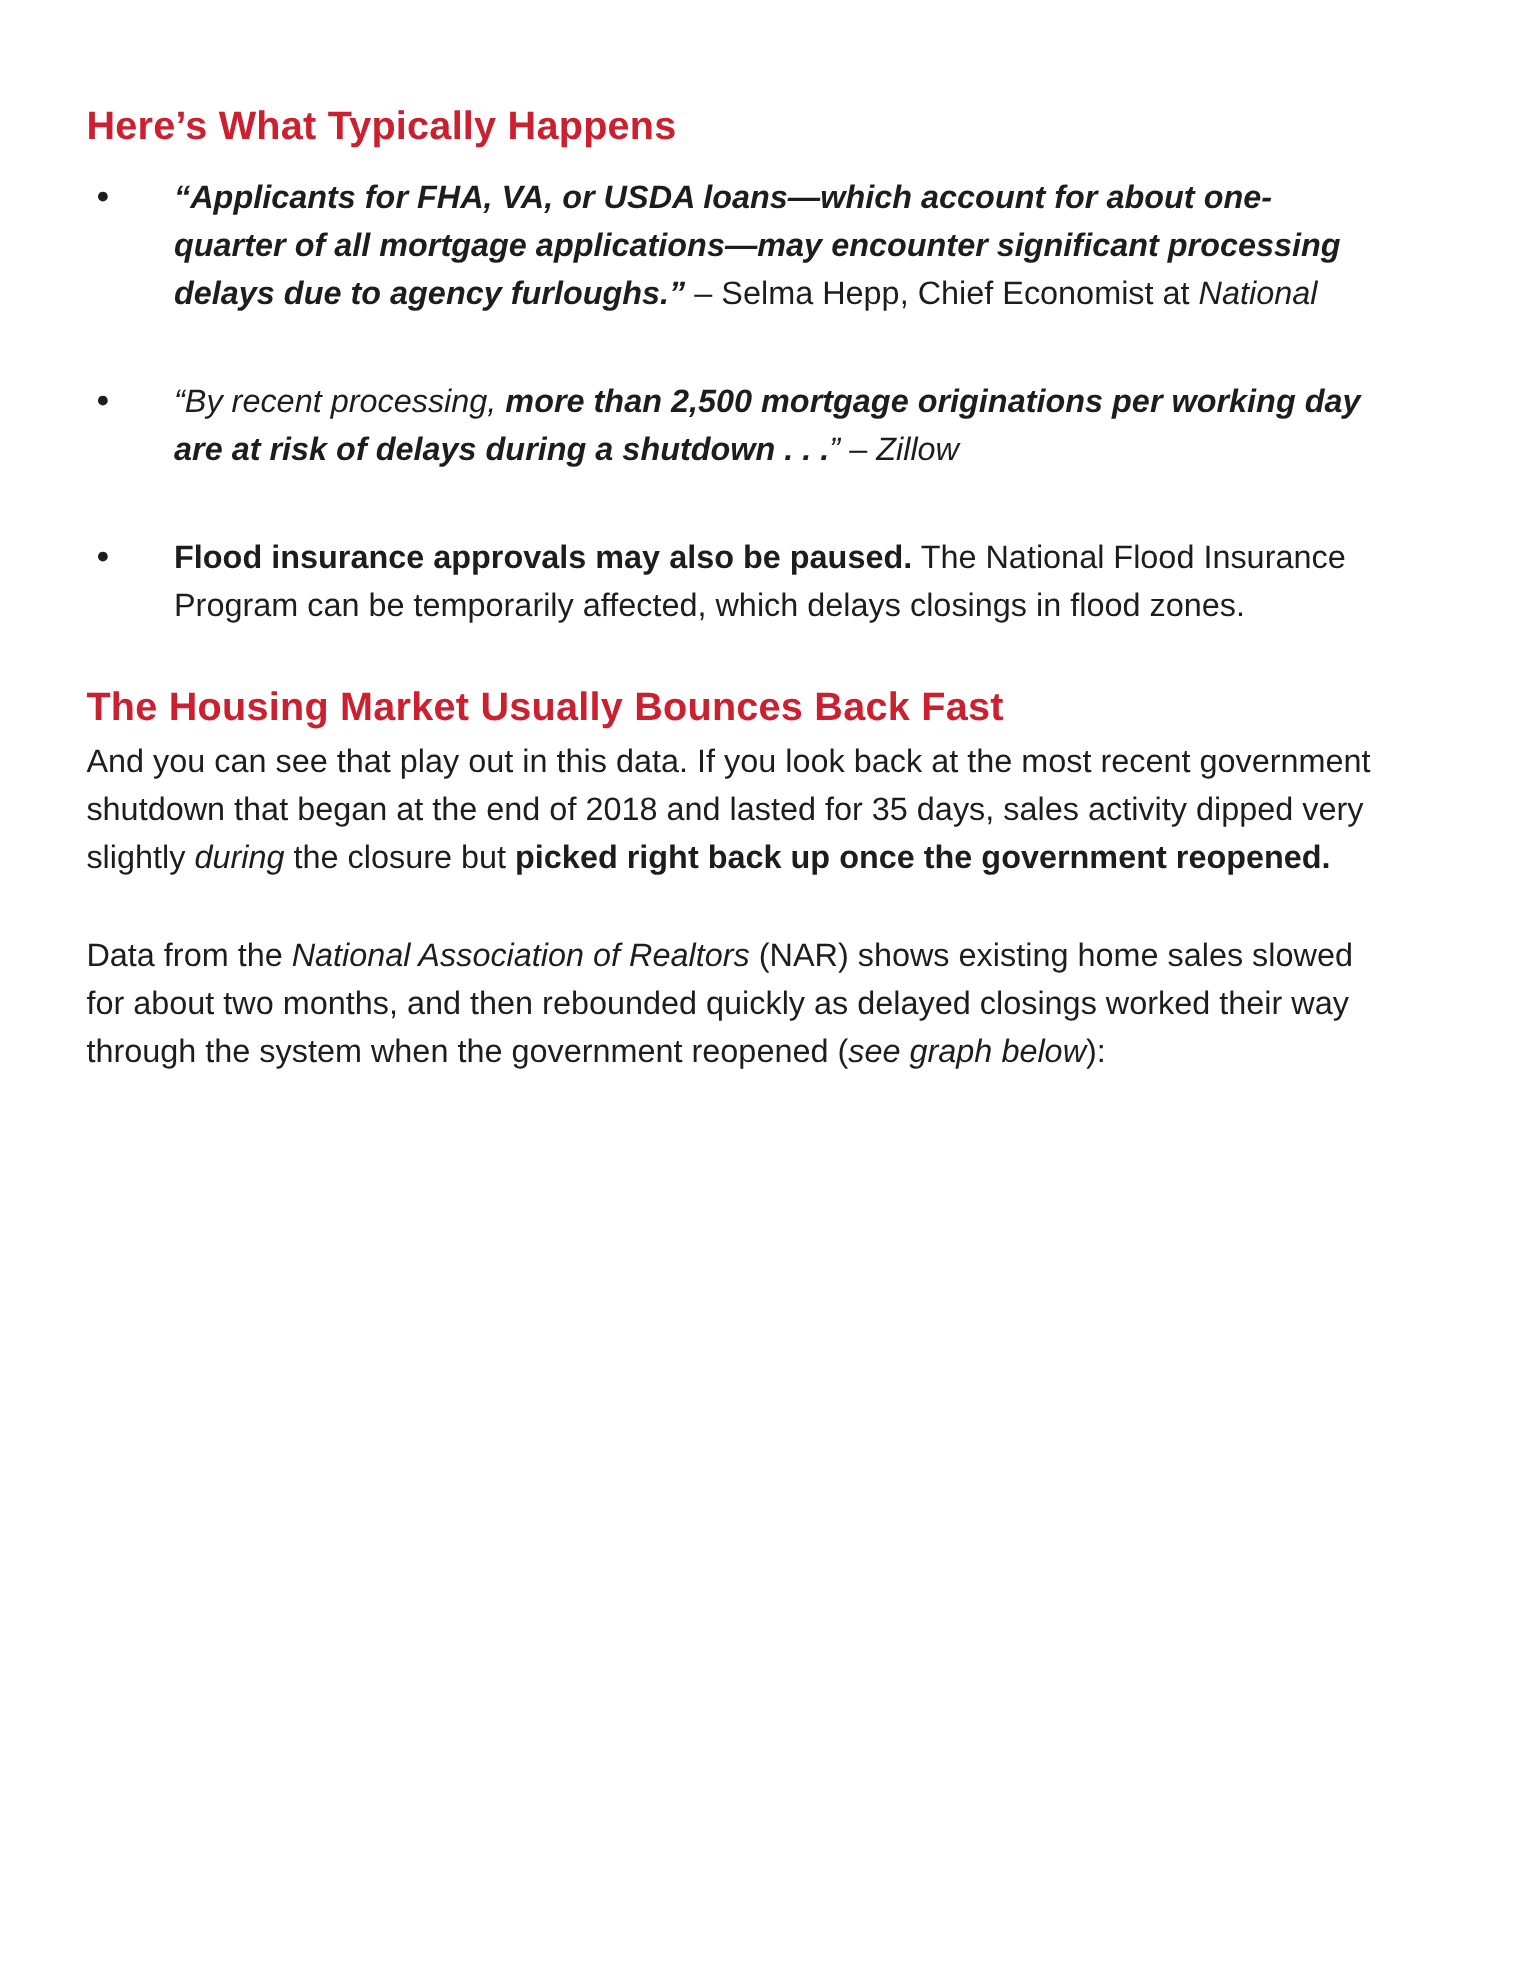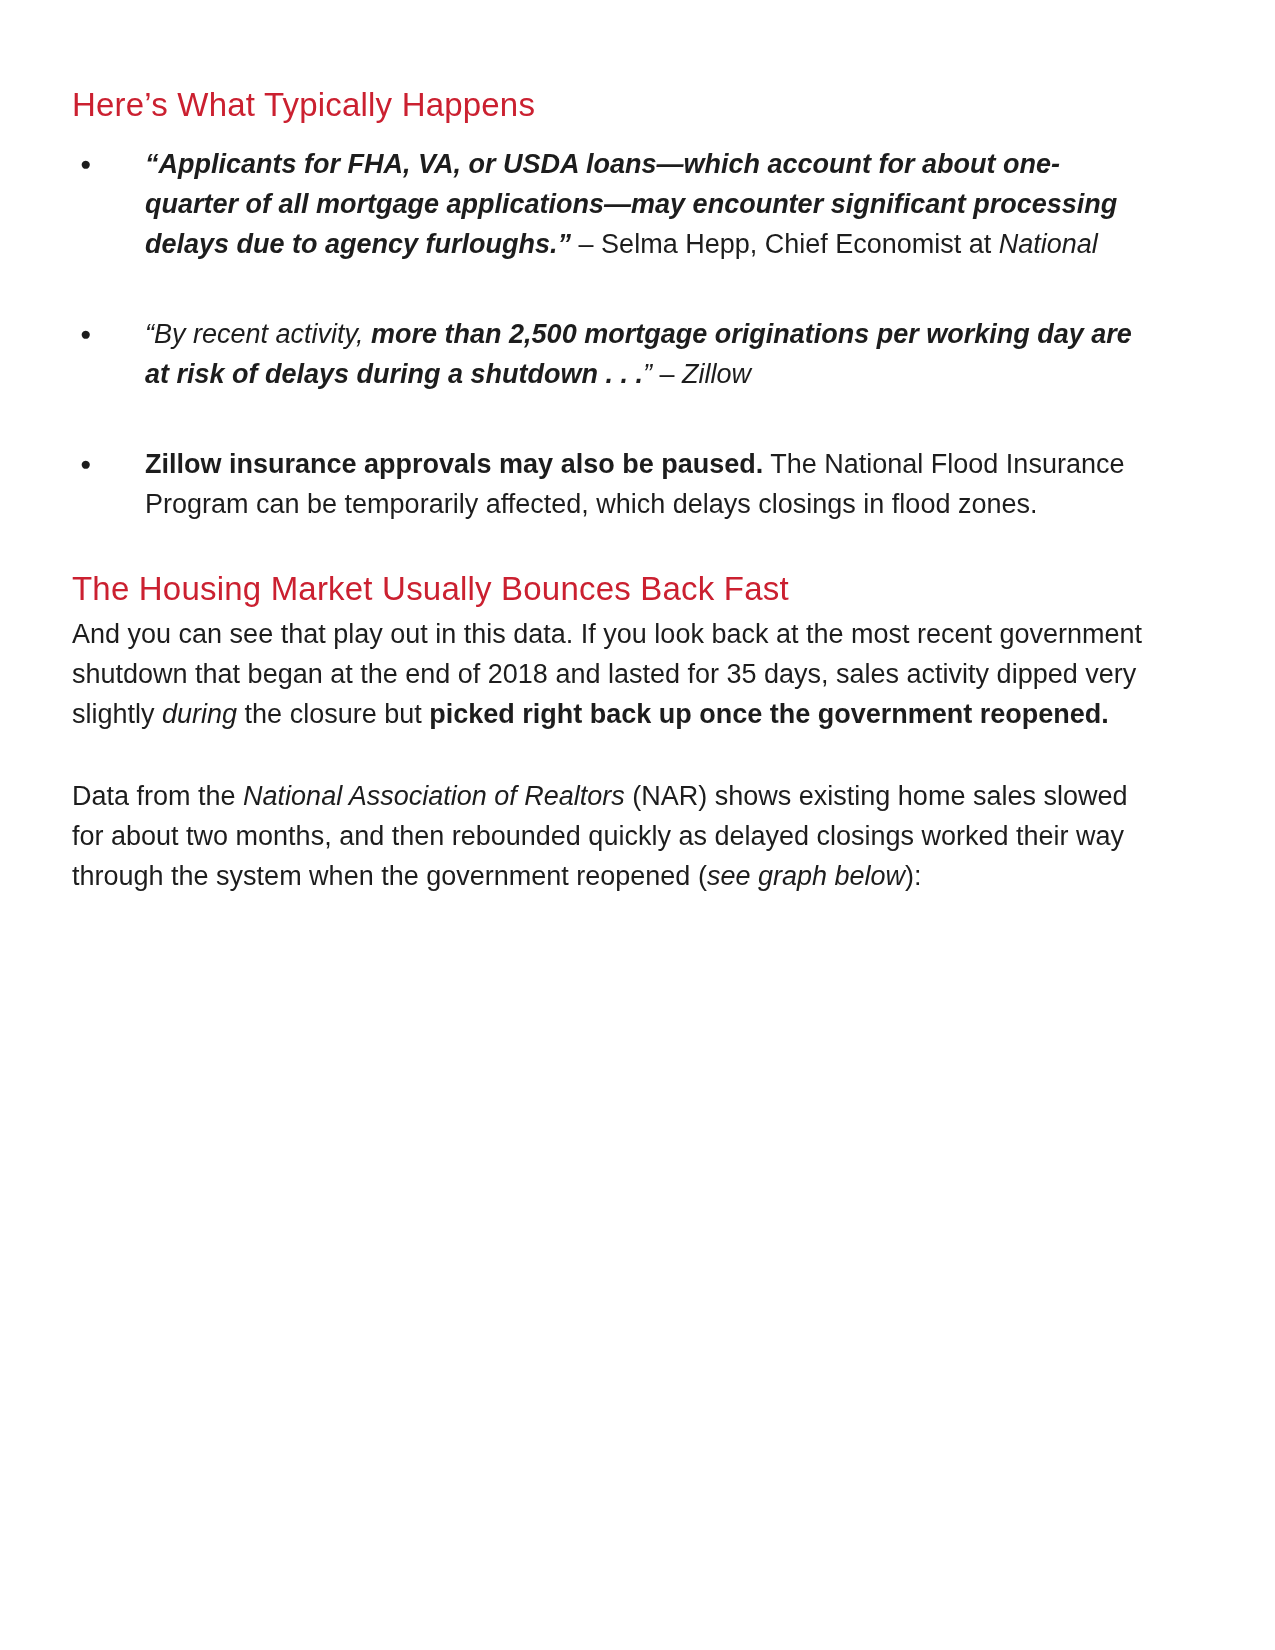--- a/index.html
+++ b/index.html
@@ -16,21 +16,21 @@
     overflow: hidden;
   }
   .page {
     box-sizing: border-box;
     width: 1275px;
     height: 1650px;
     padding: 84px 130px 0 72px;
   }
   .heading {
     font-size: 33px;
-    font-weight: 400;
+    font-weight: 700;
     line-height: 42px;
     color: #cb2030;
     margin: 0 0 4px 0;
     letter-spacing: 0.2px;
   }
   .para {
     font-size: 27px;
     font-weight: 400;
     line-height: 40px;
     margin: 0 0 42px 0;
@@ -76,26 +76,26 @@
 
   <ul class="bullet-list">
 
     <li class="bullet-item">
       <span class="dot">●</span>
       <span class="bi">“Applicants for FHA, VA, or USDA loans—which account for about one-quarter of all mortgage applications—may encounter significant processing delays due to agency furloughs.”</span><span> – Selma Hepp, Chief Economist at </span><span class="i">National</span>
     </li>
 
     <li class="bullet-item">
       <span class="dot">●</span>
-      <span class="i">“By recent activity, </span><span class="bi">more than 2,500 mortgage originations per working day are at risk of delays during a shutdown . . .</span><span class="i">”</span><span>  – </span><span class="i">Zillow</span>
+      <span class="i">“By recent processing, </span><span class="bi">more than 2,500 mortgage originations per working day are at risk of delays during a shutdown . . .</span><span class="i">”</span><span>  – </span><span class="i">Zillow</span>
     </li>
 
     <li class="bullet-item">
       <span class="dot">●</span>
-      <span class="b">Zillow insurance approvals may also be paused.</span><span> The National Flood Insurance Program can be temporarily affected, which delays closings in flood zones.</span>
+      <span class="b">Flood insurance approvals may also be paused.</span><span> The National Flood Insurance Program can be temporarily affected, which delays closings in flood zones.</span>
     </li>
 
   </ul>
 
 
   <h1 class="heading second">The Housing Market Usually Bounces Back Fast</h1>
 
   <p class="para">
     <span>And you can see that play out in this data. If you look back at the most recent government shutdown that began at the end of 2018 and lasted for 35 days, sales activity dipped very slightly </span><span class="i">during</span><span> the closure but </span><span class="b">picked right back up once the government reopened.</span>
   </p>

